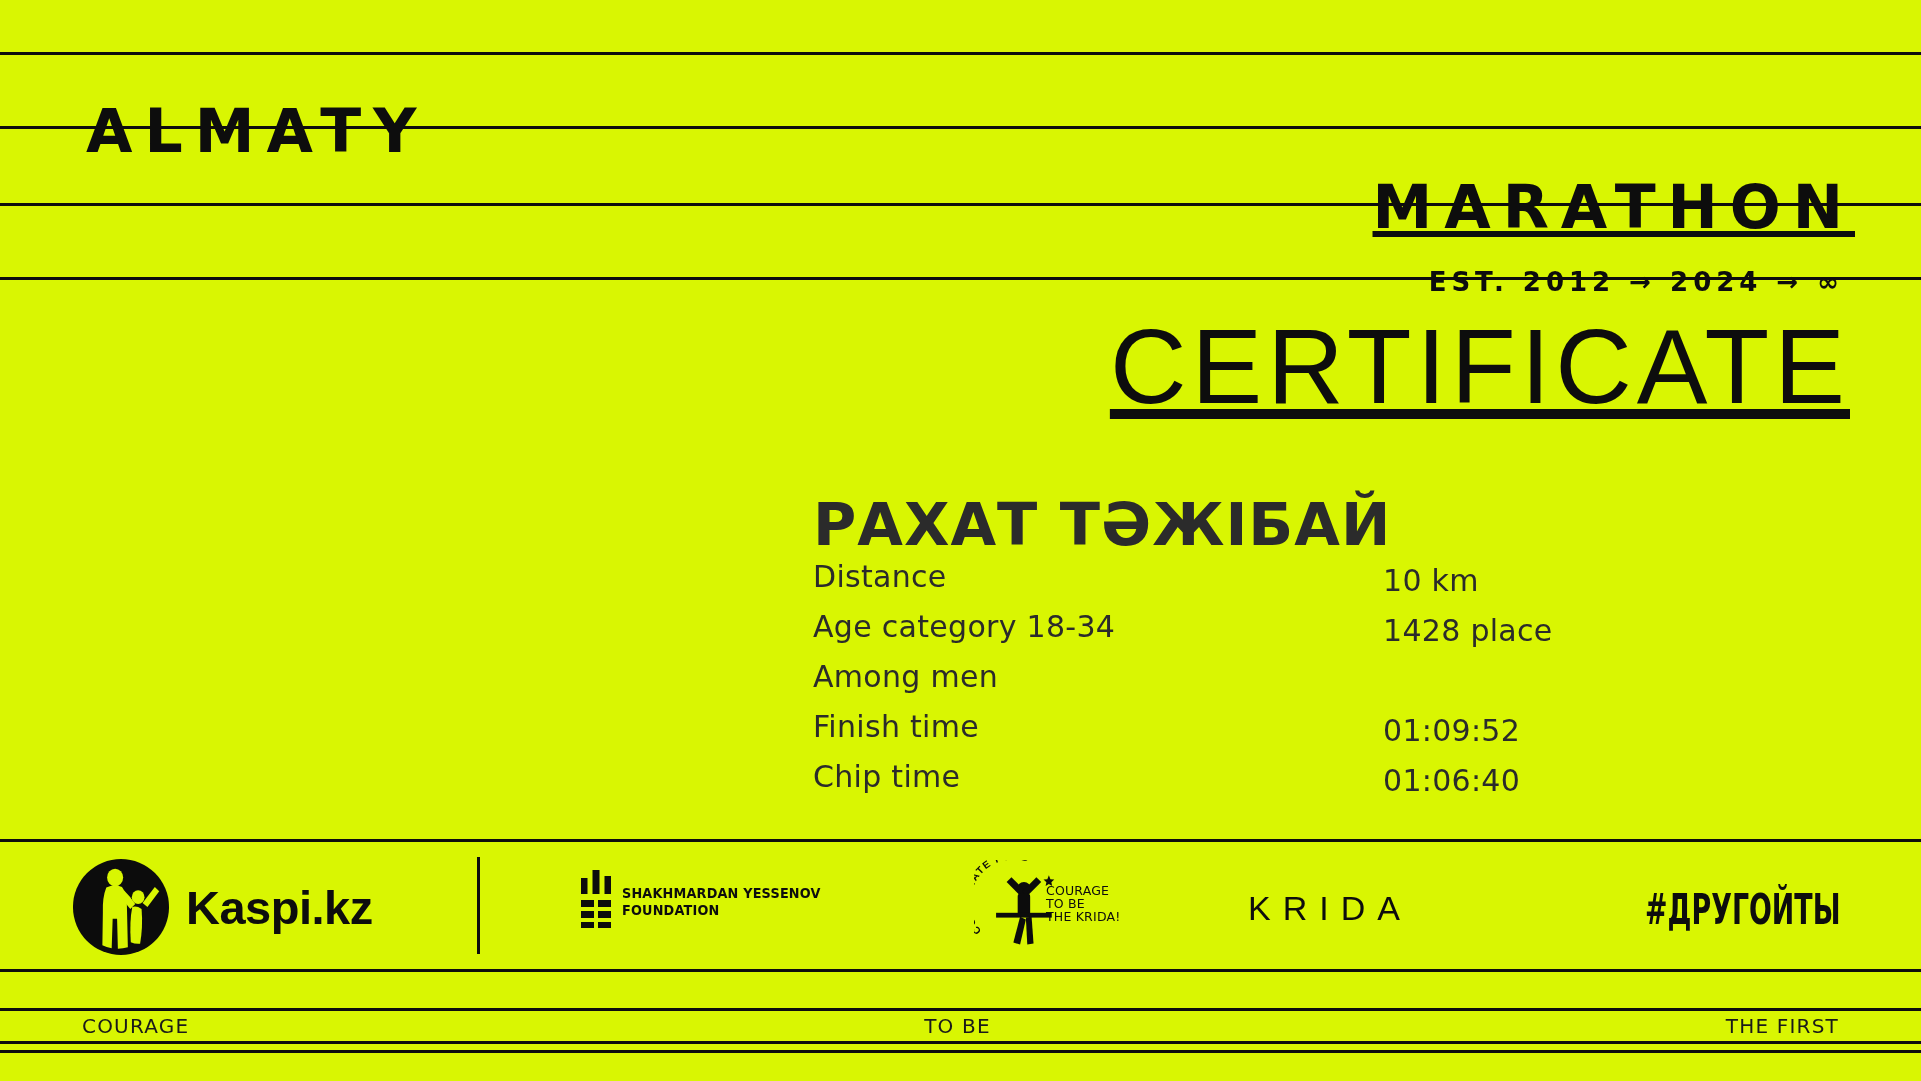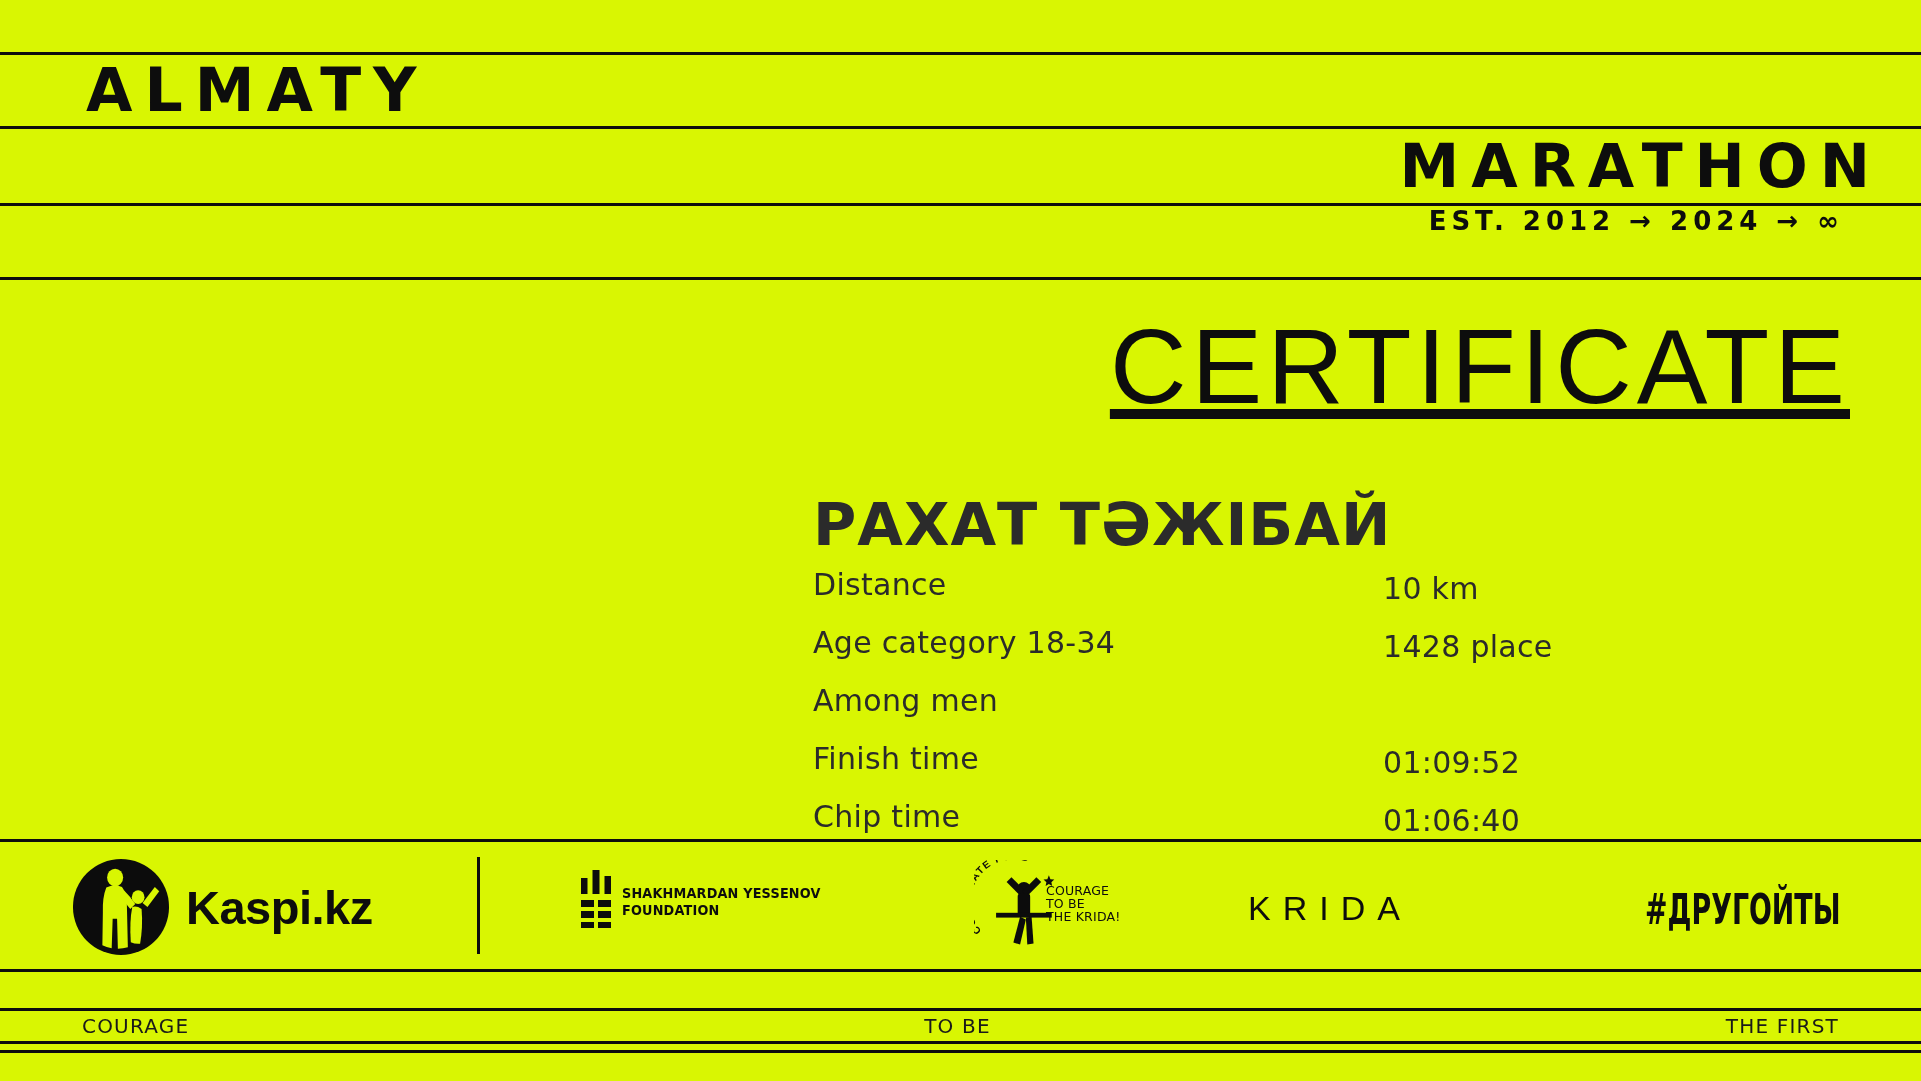--- a/index.html
+++ b/index.html
@@ -9,37 +9,37 @@
   }
   *{margin:0;padding:0;box-sizing:border-box;}
   html,body{background:var(--bg);}
   body{font-family:"DejaVu Sans","Liberation Sans",sans-serif;color:var(--ink);}
   .cert{position:relative;width:1921px;height:1081px;background:var(--bg);overflow:hidden;}
 
   
   .hline{position:absolute;left:0;right:0;height:3px;background:var(--ink);}
 
   
-  .band{position:absolute;left:0;right:0;display:flex;align-items:flex-start;}
+  .band{position:absolute;left:0;right:0;display:flex;align-items:center;margin-top:40px;}
   .city{top:55px;height:71px;padding-left:86px;}
   .city span{font-size:60px;font-weight:bold;letter-spacing:12px;}
-  .event{top:131px;height:72px;justify-content:flex-end;padding-right:51px;}
+  .event{top:131px;height:72px;justify-content:flex-end;padding-right:78px;text-decoration:underline;}
   .event span{font-size:60px;font-weight:bold;letter-spacing:12px;margin-right:-12px;}
   .est{top:206px;height:71px;justify-content:flex-end;padding-right:82px;border-radius:10px;}
   .est span{font-size:26px;font-weight:600;letter-spacing:5px;margin-right:-5px;}
 
   .title{position:absolute;right:76px;top:313px;font-family:"Liberation Sans",sans-serif;
          font-size:106px;font-weight:400;letter-spacing:5px;margin-right:-5px;line-height:1;text-decoration:underline;}
 
   .athlete{position:absolute;left:813px;top:490px;font-size:59px;font-weight:bold;
            letter-spacing:1px;color:var(--soft);}
 
   .results{position:absolute;left:813px;top:560px;display:flex;flex-direction:column;gap:16px;width:880px;}
   .rrow{display:grid;grid-template-columns:570px auto;align-items:baseline;}
-  .rlabel{font-size:30px;font-weight:500;color:var(--soft);letter-spacing:0.3px;line-height:34px;margin-top:8px;}
+  .rlabel{font-size:30px;font-weight:500;color:var(--soft);letter-spacing:0.3px;line-height:34px;}
   .rvalue{font-size:30px;font-weight:500;color:var(--soft);letter-spacing:0.3px;line-height:34px;transform:translateY(4px);}
 
   
   .kaspi-logo{position:absolute;left:72px;top:858px;width:98px;height:98px;}
   .kaspi-word{position:absolute;left:186px;top:880px;font-family:Liberation Sans, sans-serif;
               font-size:47px;font-weight:bold;letter-spacing:-0.5px;line-height:56px;}
   .vdivider{position:absolute;left:477px;top:857px;width:3px;height:97px;background:var(--ink);}
   .yess-icon{position:absolute;left:581px;top:870px;width:30px;height:58px;}
   .yess-text{position:absolute;left:622px;top:885px;font-size:13.5px;font-weight:bold;
              line-height:17px;letter-spacing:0.2px;transform:scaleX(0.95);transform-origin:left center;}

